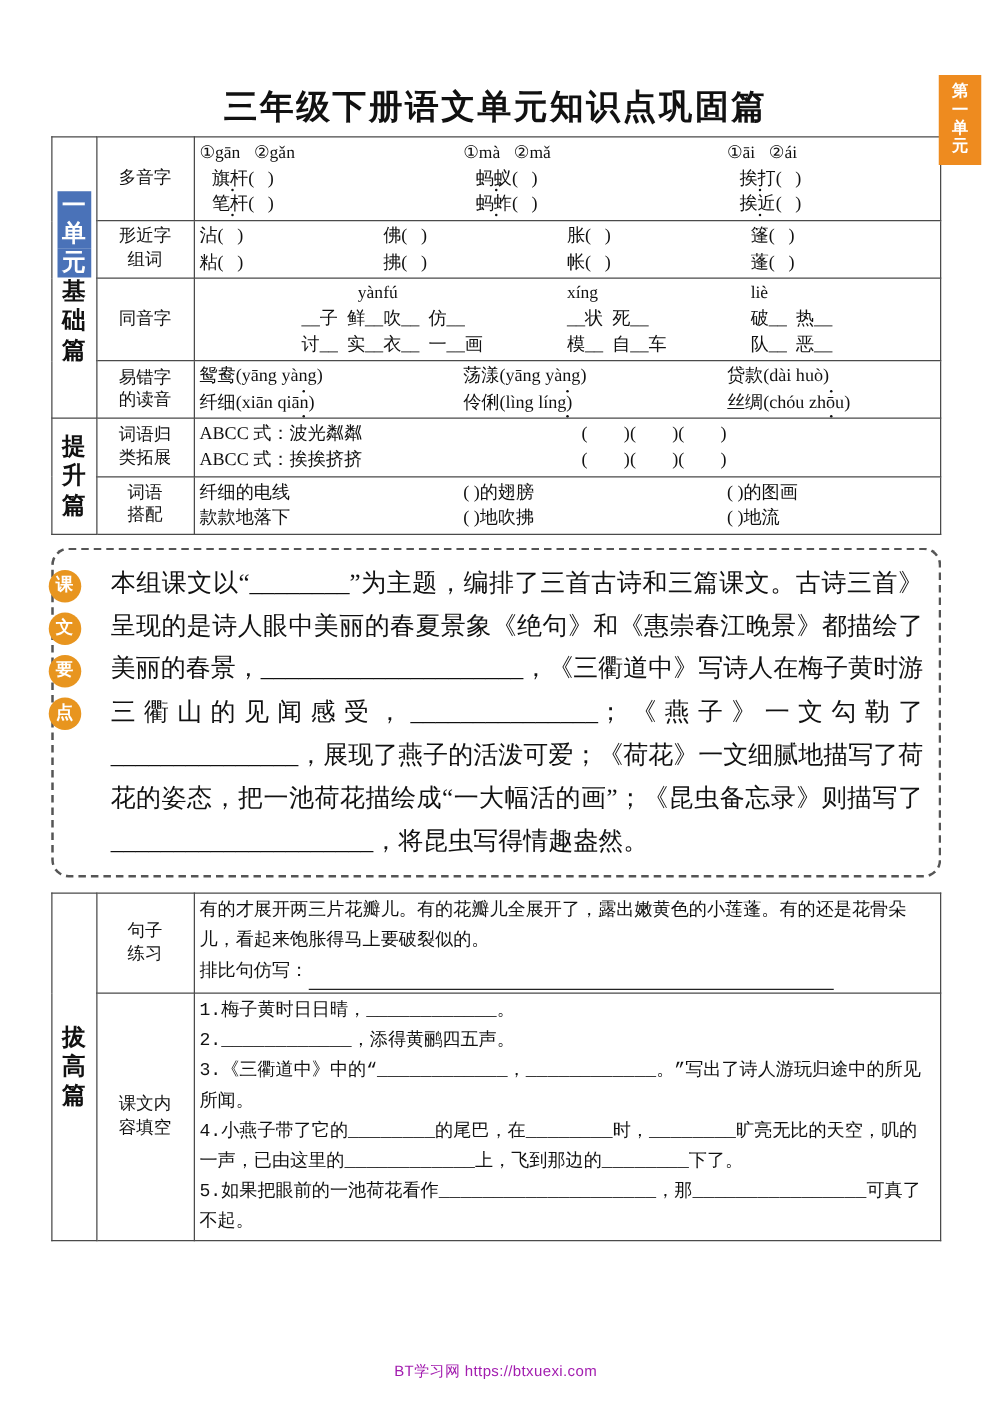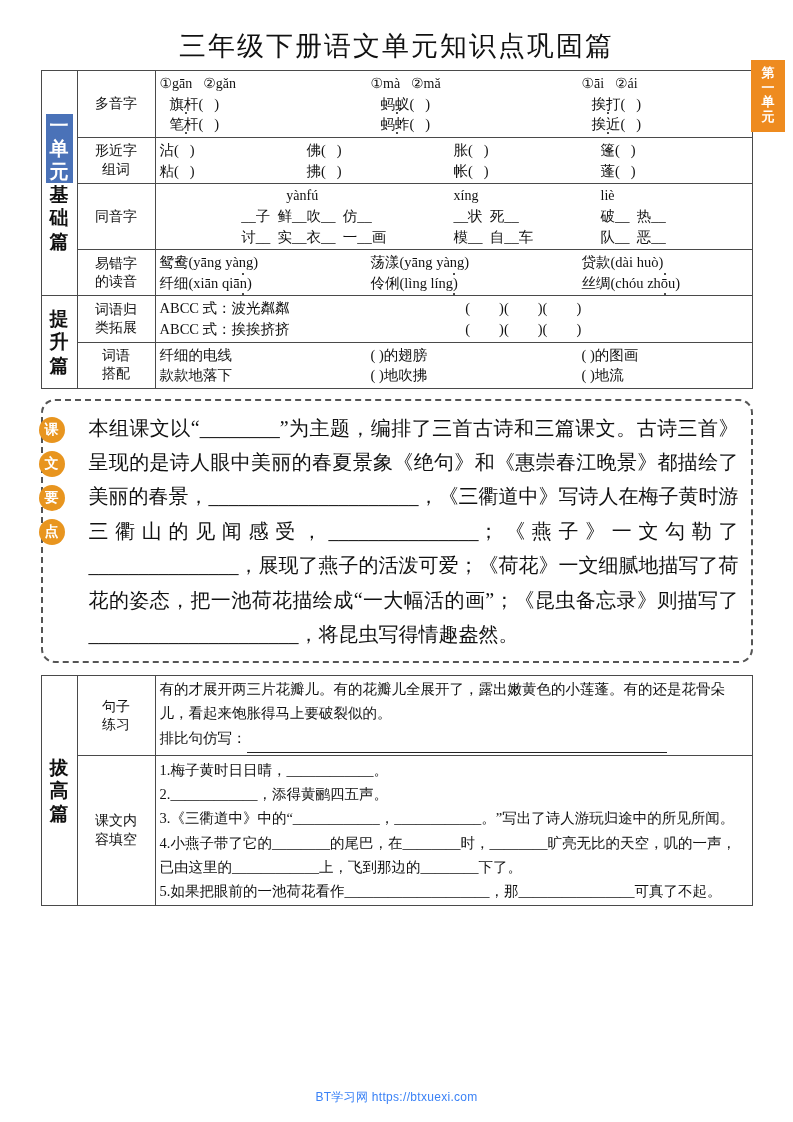--- a/index.html
+++ b/index.html
@@ -12,25 +12,26 @@
     position: relative;
     font-family: "Liberation Serif", "DejaVu Serif", serif;
     color: #111;
     overflow: hidden;
   }
 
   
   .title {
     text-align: center;
     font-size: 27px;
-    font-weight: normal;
+    font-weight: bold;
     letter-spacing: 2px;
     padding-top: 28px;
     padding-bottom: 6px;
     font-family: "Liberation Serif", "DejaVu Serif", serif;
+    margin-top: 39px;
   }
 
   
   .unit-badge {
     position: absolute;
     top: 60px; right: 8px;
     width: 34px;
     background: #ee8b1f;
     color: #ffffff;
     font-size: 13px;
@@ -136,29 +137,29 @@
     font-weight: bold;
     text-align: center;
     line-height: 26px;
     margin: 0 auto 8px auto;
   }
   .blank { display: inline-block; border-bottom: 1px solid #222; vertical-align: baseline; }
 
   
   .sheet2 { margin-top: 12px; }
 
-  .qlist { font-size: 14.5px; line-height: 1.66; }
+  .qlist { font-size: 14.5px; line-height: 1.66; font-family: Liberation Mono, monospace; }
 
   .footer {
     position: absolute;
     left: 0; right: 0;
     bottom: 16px;
     text-align: center;
     font-size: 12px;
-    color: #3b82f6;
+    color: #a21caf;
     font-family: "Liberation Sans", sans-serif;
     letter-spacing: .3px;
   }
 </style>
 </head>
 <body>
 
 <div class="title">三年级下册语文单元知识点巩固篇</div>
 
 <div class="unit-badge">

